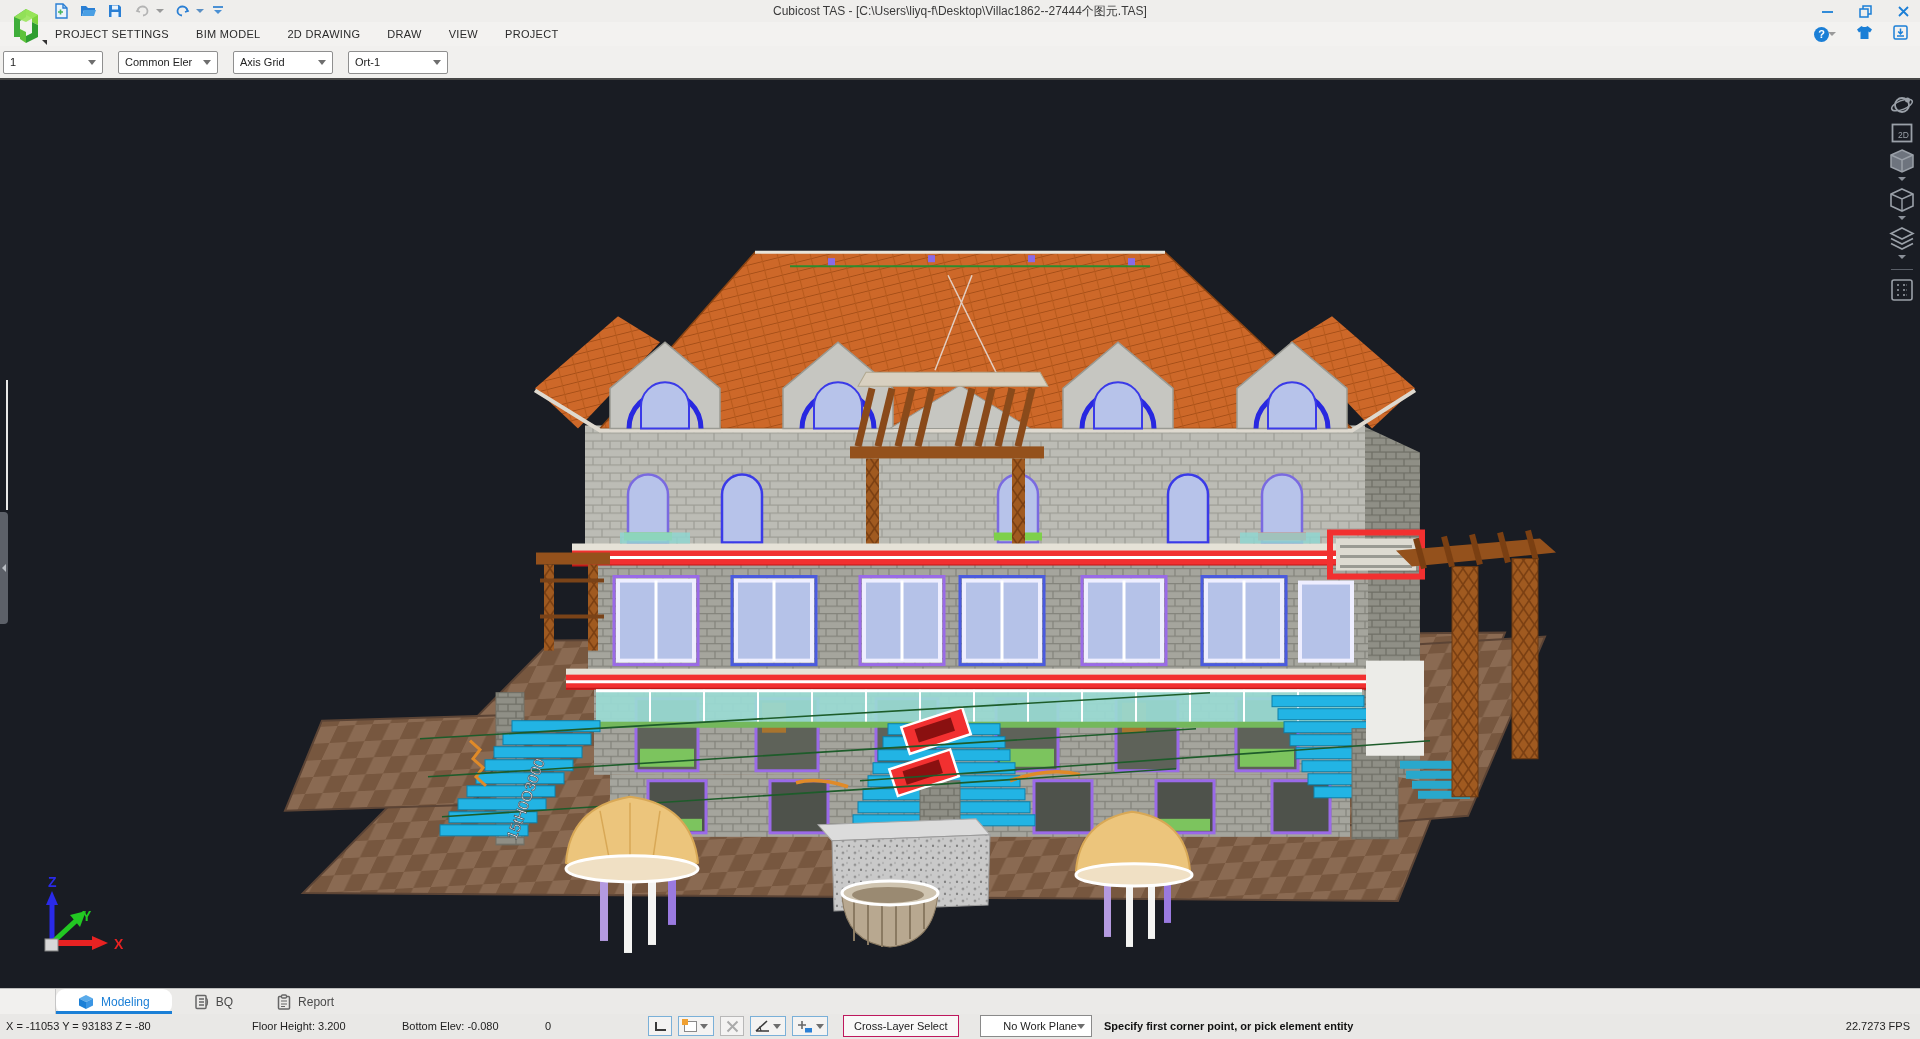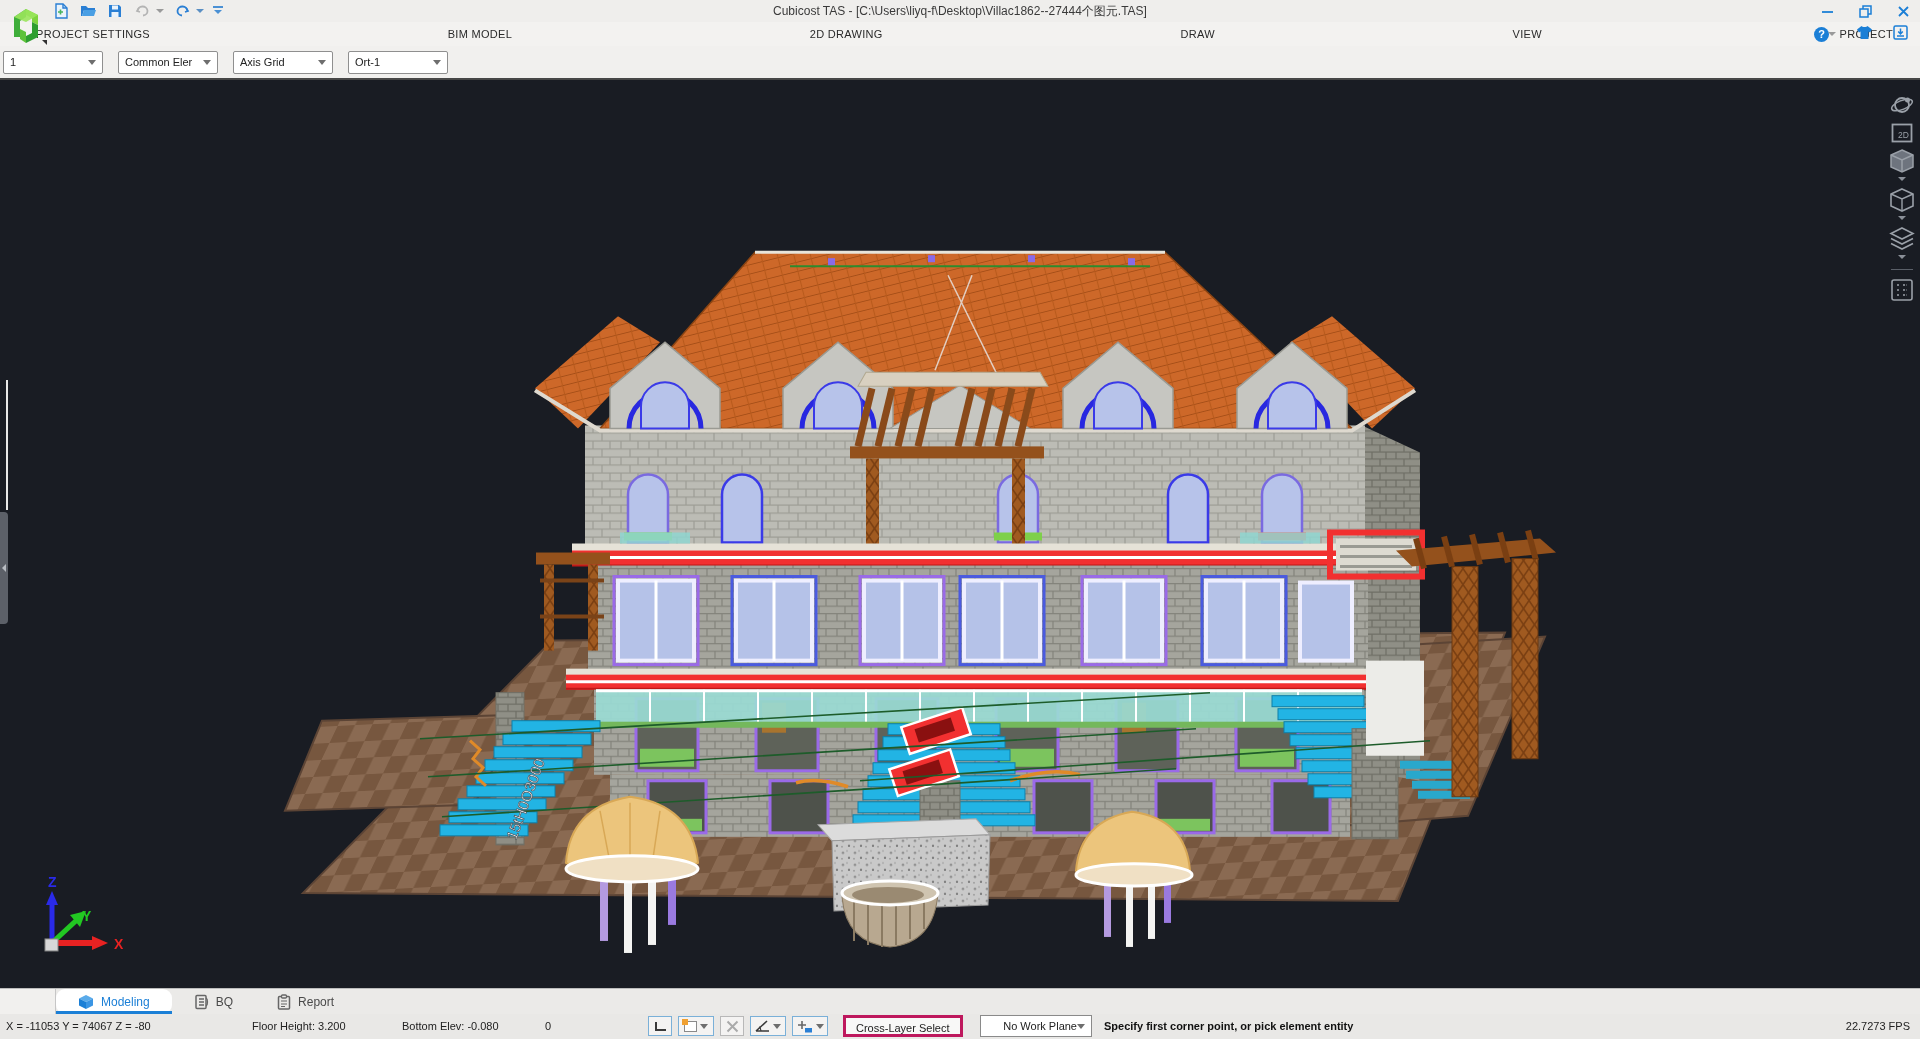--- a/index.html
+++ b/index.html
@@ -20,21 +20,21 @@
   .customize { width:10px; height:10px; border-top:2px solid #4a90d4; display:flex; justify-content:center; }
   .customize::after { content:""; margin-top:2px; width:0; height:0;
     border-left:4px solid transparent; border-right:4px solid transparent; border-top:4px solid #4a90d4; }
   .title-text { position:absolute; left:0; right:0; top:0; height:22px; line-height:22px;
     text-align:center; font-size:12px; color:#3a3a3a; }
   .win-controls { position:absolute; right:10px; top:0; height:22px; display:flex; gap:24px; align-items:center; z-index:30; }
   .win-btn { width:14px; height:14px; display:flex; align-items:center; justify-content:center; }
 
   
   .menubar { height:24px; background:#f3f2f0; display:flex; align-items:center;
-    padding-left:36px; position:relative; flex:none;justify-content:space-between; }
+    padding-left:55px; position:relative; flex:none; }
   .menu-item { font-size:11px; color:#2a2a2a; margin-right:27px; letter-spacing:.3px; cursor:default; }
   .menu-right { position:absolute; right:12px; top:0; height:24px; display:flex; align-items:center; gap:20px; }
   .help-circle { width:15px; height:15px; border-radius:50%; background:#1b7fd6; color:#fff;
     font-size:11px; font-weight:bold; display:flex; align-items:center; justify-content:center; }
 
   
   .toolbar { height:34px; background:#f1f0ee; border-bottom:2px solid #474747;
     display:flex; align-items:center; gap:15px; padding-left:3px; flex:none; }
   .dropdown { width:100px; height:23px; background:#fff; border:1px solid #8f8f8f; border-radius:2px;
     display:flex; align-items:center; justify-content:space-between; padding:0 6px; font-size:11px; color:#222; }
@@ -66,21 +66,21 @@
   .tab.active::after { content:""; position:absolute; left:0; right:0; bottom:0; height:3px; background:#1b7fd6; }
 
   
   .statusbar { height:25px; background:#e9e8e6; position:relative; flex:none;
     font-size:11px; color:#222; }
   .sb { position:absolute; top:0; height:25px; line-height:25px; white-space:nowrap; }
   .sb-btn { position:absolute; top:2px; height:20px; background:#f4f3f2; border:1px solid #7ab0d8;
     display:flex; align-items:center; justify-content:center; gap:3px; }
   .sb-btn.disabled { border-color:#b8b8b8; }
   .sb-text-btn { position:absolute; top:1px; height:22px; line-height:20px; background:#f8f8f7;
-    border:3px solid #be185d; padding:0 10px; font-size:11px; color:#222; }
+    border:1px solid #be185d; padding:0 10px; font-size:11px; color:#222; }
   .sb-select { position:absolute; top:1px; height:22px; background:#fff; border:1px solid #8a8a8a;
     display:flex; align-items:center; justify-content:flex-end; padding:0 6px; font-size:11px; width:112px; }
   .corner-icon { width:11px; height:9px; border-left:2px solid #3a3a3a; border-bottom:2px solid #3a3a3a; }
   .snaprect { position:relative; width:13px; height:11px; border:1px solid #8a8a8a; background:#fff; }
   .snaprect::before { content:""; position:absolute; left:-3px; top:-3px; width:6px; height:6px; background:#f0a030; }
 </style>
 </head>
 <body>
 
 <div class="app">
@@ -603,21 +603,21 @@
       <svg width="14" height="16" viewBox="0 0 14 16">
         <rect x="1.5" y="2.5" width="11" height="12.5" rx="1" fill="none" stroke="#666" stroke-width="1.5"></rect>
         <rect x="4.5" y="1" width="5" height="3" rx="1" fill="#ebeae8" stroke="#666" stroke-width="1.3"></rect>
         <path d="M4 7h6M4 10h6M4 12.5h4" stroke="#666" stroke-width="1.2"></path>
       </svg>
       <span>Report</span>
     </div>
   </div>
 
   <div class="statusbar">
-    <span class="sb" style="left:6px">X = -11053 Y = 74067 Z = -80</span>
+    <span class="sb" style="left:6px">X = -11053 Y = 93183 Z = -80</span>
     <span class="sb" style="left:252px">Floor Height: 3.200</span>
     <span class="sb" style="left:402px">Bottom Elev: -0.080</span>
     <span class="sb" style="left:545px">0</span>
 
     <span class="sb-btn" style="left:648px;width:24px">
       <span class="corner-icon"></span>
     </span>
     <span class="sb-btn" style="left:678px;width:36px">
       <span class="snaprect"></span>
       <span class="dd-arrow"></span>

